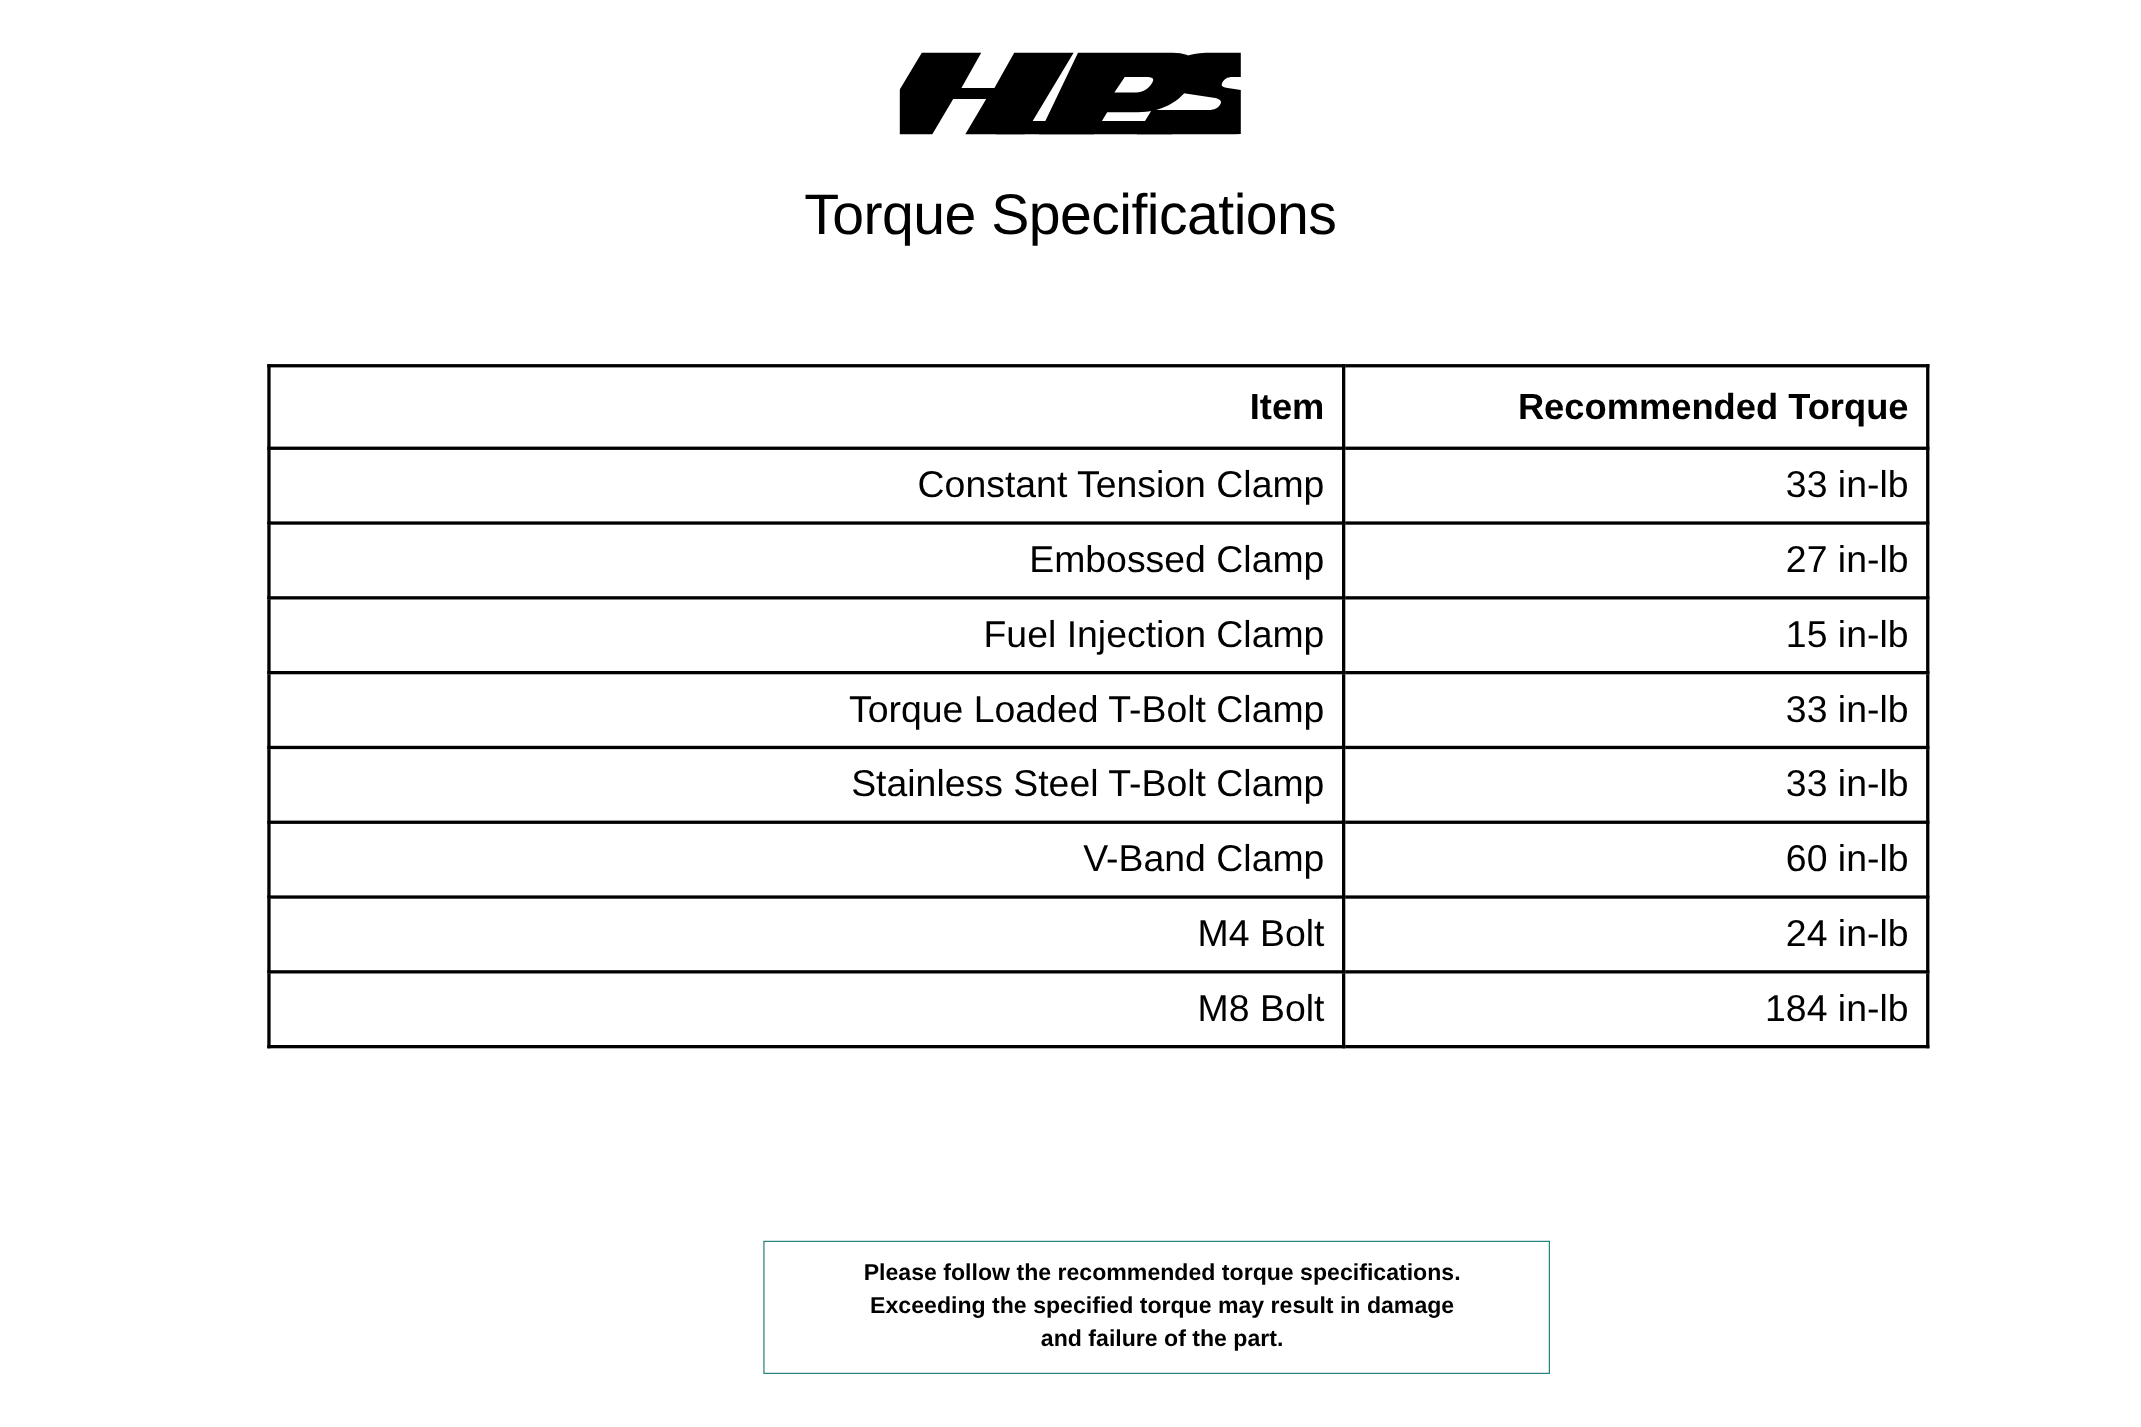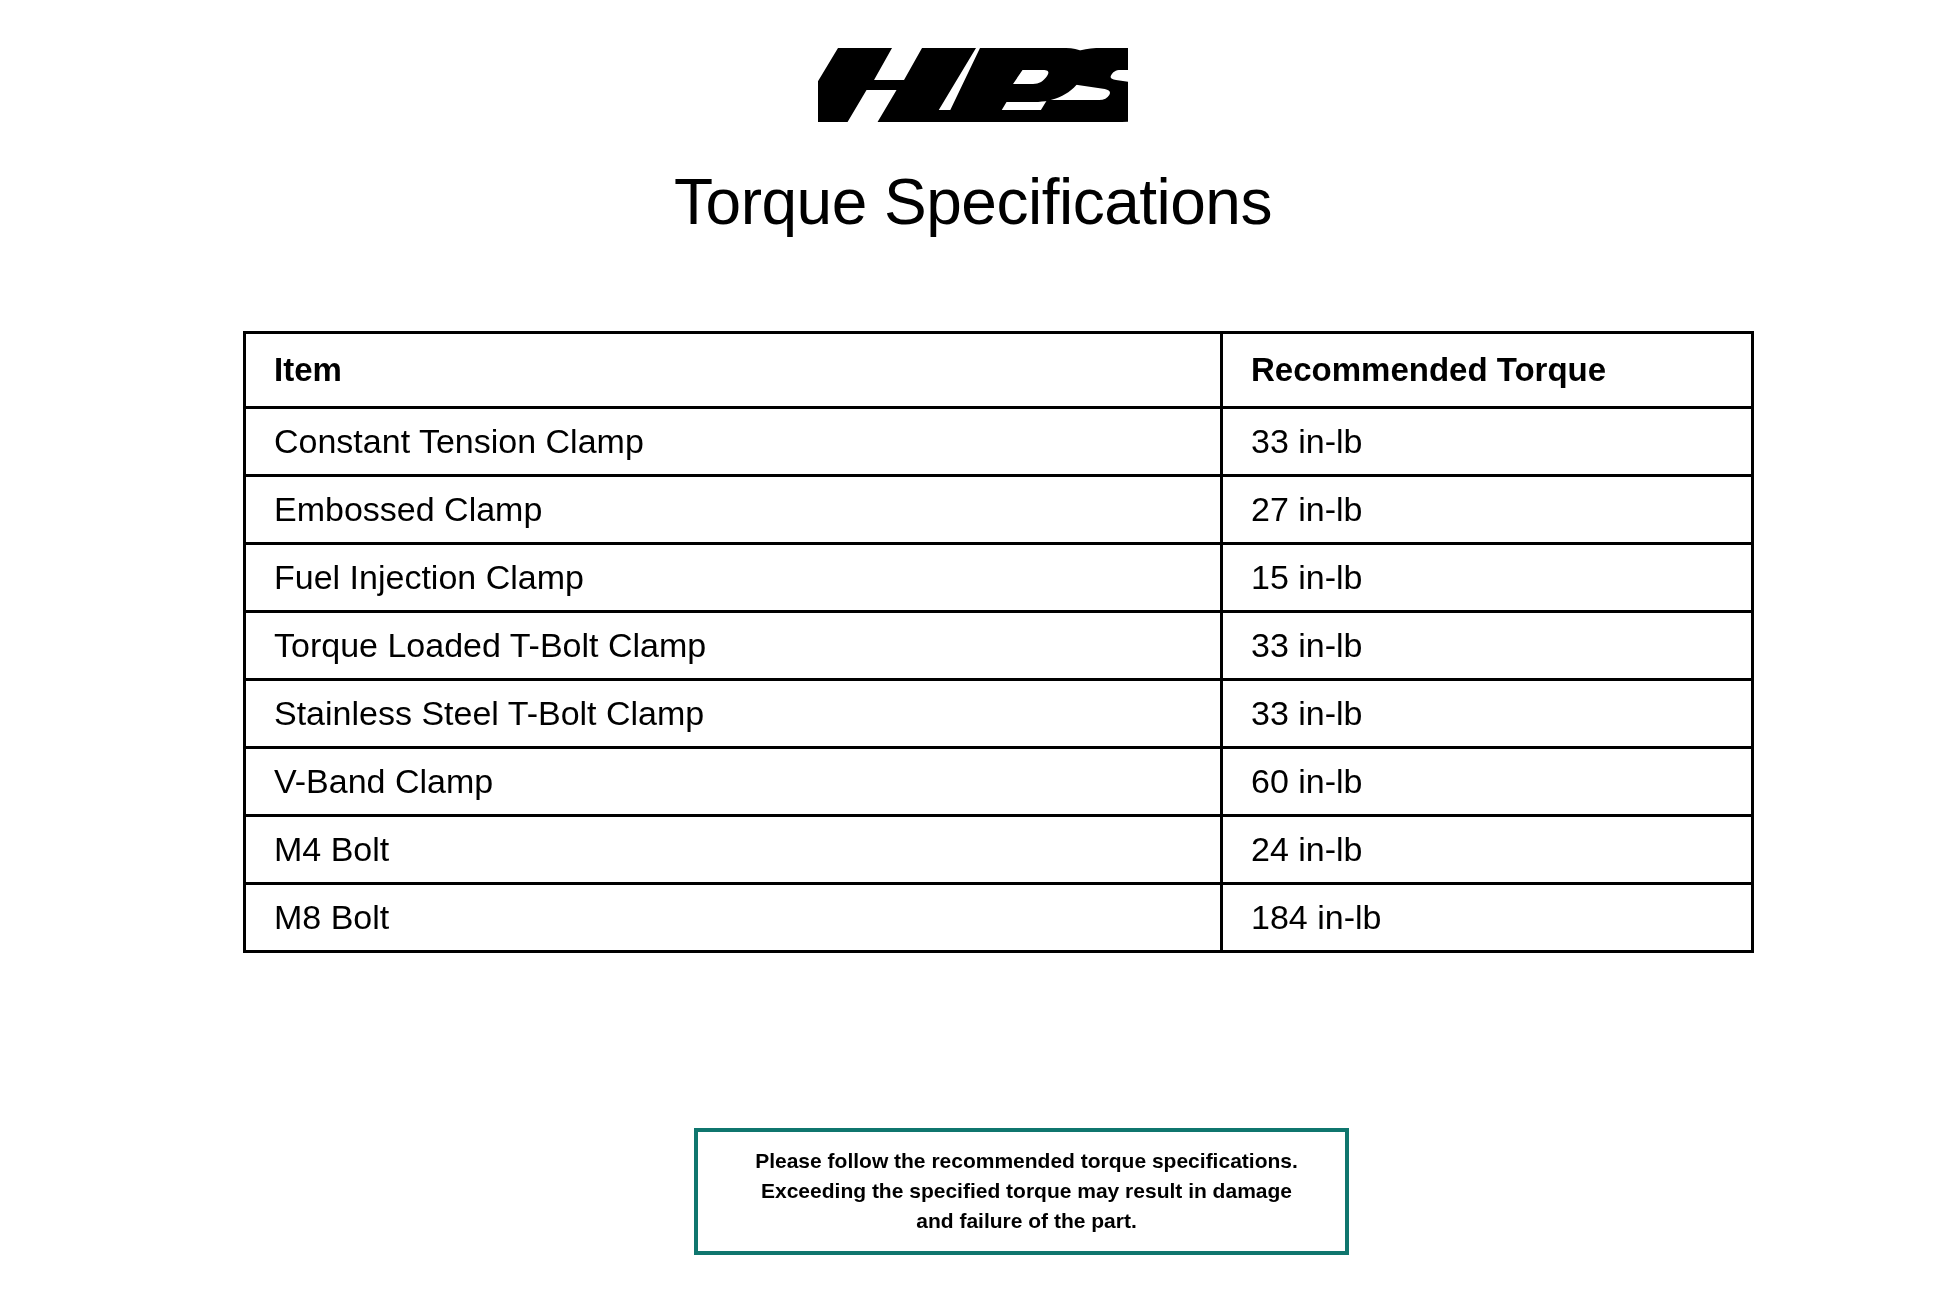--- a/index.html
+++ b/index.html
@@ -35,63 +35,63 @@
     vertical-align: top;
   }
 
   
   .title {
     position: absolute;
     top: 170px;
     left: 0;
     width: 1946px;
     text-align: center;
-    font-size: 64px;
+    font-size: 52px;
     font-weight: 400;
     letter-spacing: -0.5px;
     line-height: 1;
     font-family: "Liberation Sans", sans-serif;
   }
 
   
   .spec-table {
     position: absolute;
     top: 331px;
     left: 243px;
     width: 1508px;
     border-collapse: collapse;
     table-layout: fixed;
   }
   .spec-table td, .spec-table th {
     border: 3px solid #000000;
     padding: 0 16px 0 28px;
     height: 65px;
-    text-align: left;
+    text-align: right;
     vertical-align: middle;
     font-size: 34px;
     font-weight: 400;
     font-family: "Liberation Sans", sans-serif;
     white-space: nowrap;
     overflow: hidden;
   }
   .spec-table th {
     font-weight: bold;
     font-size: 33px;
     height: 72px;
   }
   .col-item { width: 977px; }
   .col-torque { width: 531px; }
 
   
   .note-box {
     position: absolute;
     top: 1128px;
     left: 694px;
-    width: 655px;
-    border: 4px solid #0f766e;
+    width: 715px;
+    border: 1px solid #0f766e;
     box-sizing: border-box;
     padding: 14px 0 16px 10px;
     text-align: center;
   }
   .note-line {
     font-size: 21px;
     font-weight: bold;
     line-height: 1.42;
     font-family: "Liberation Sans", sans-serif;
   }

